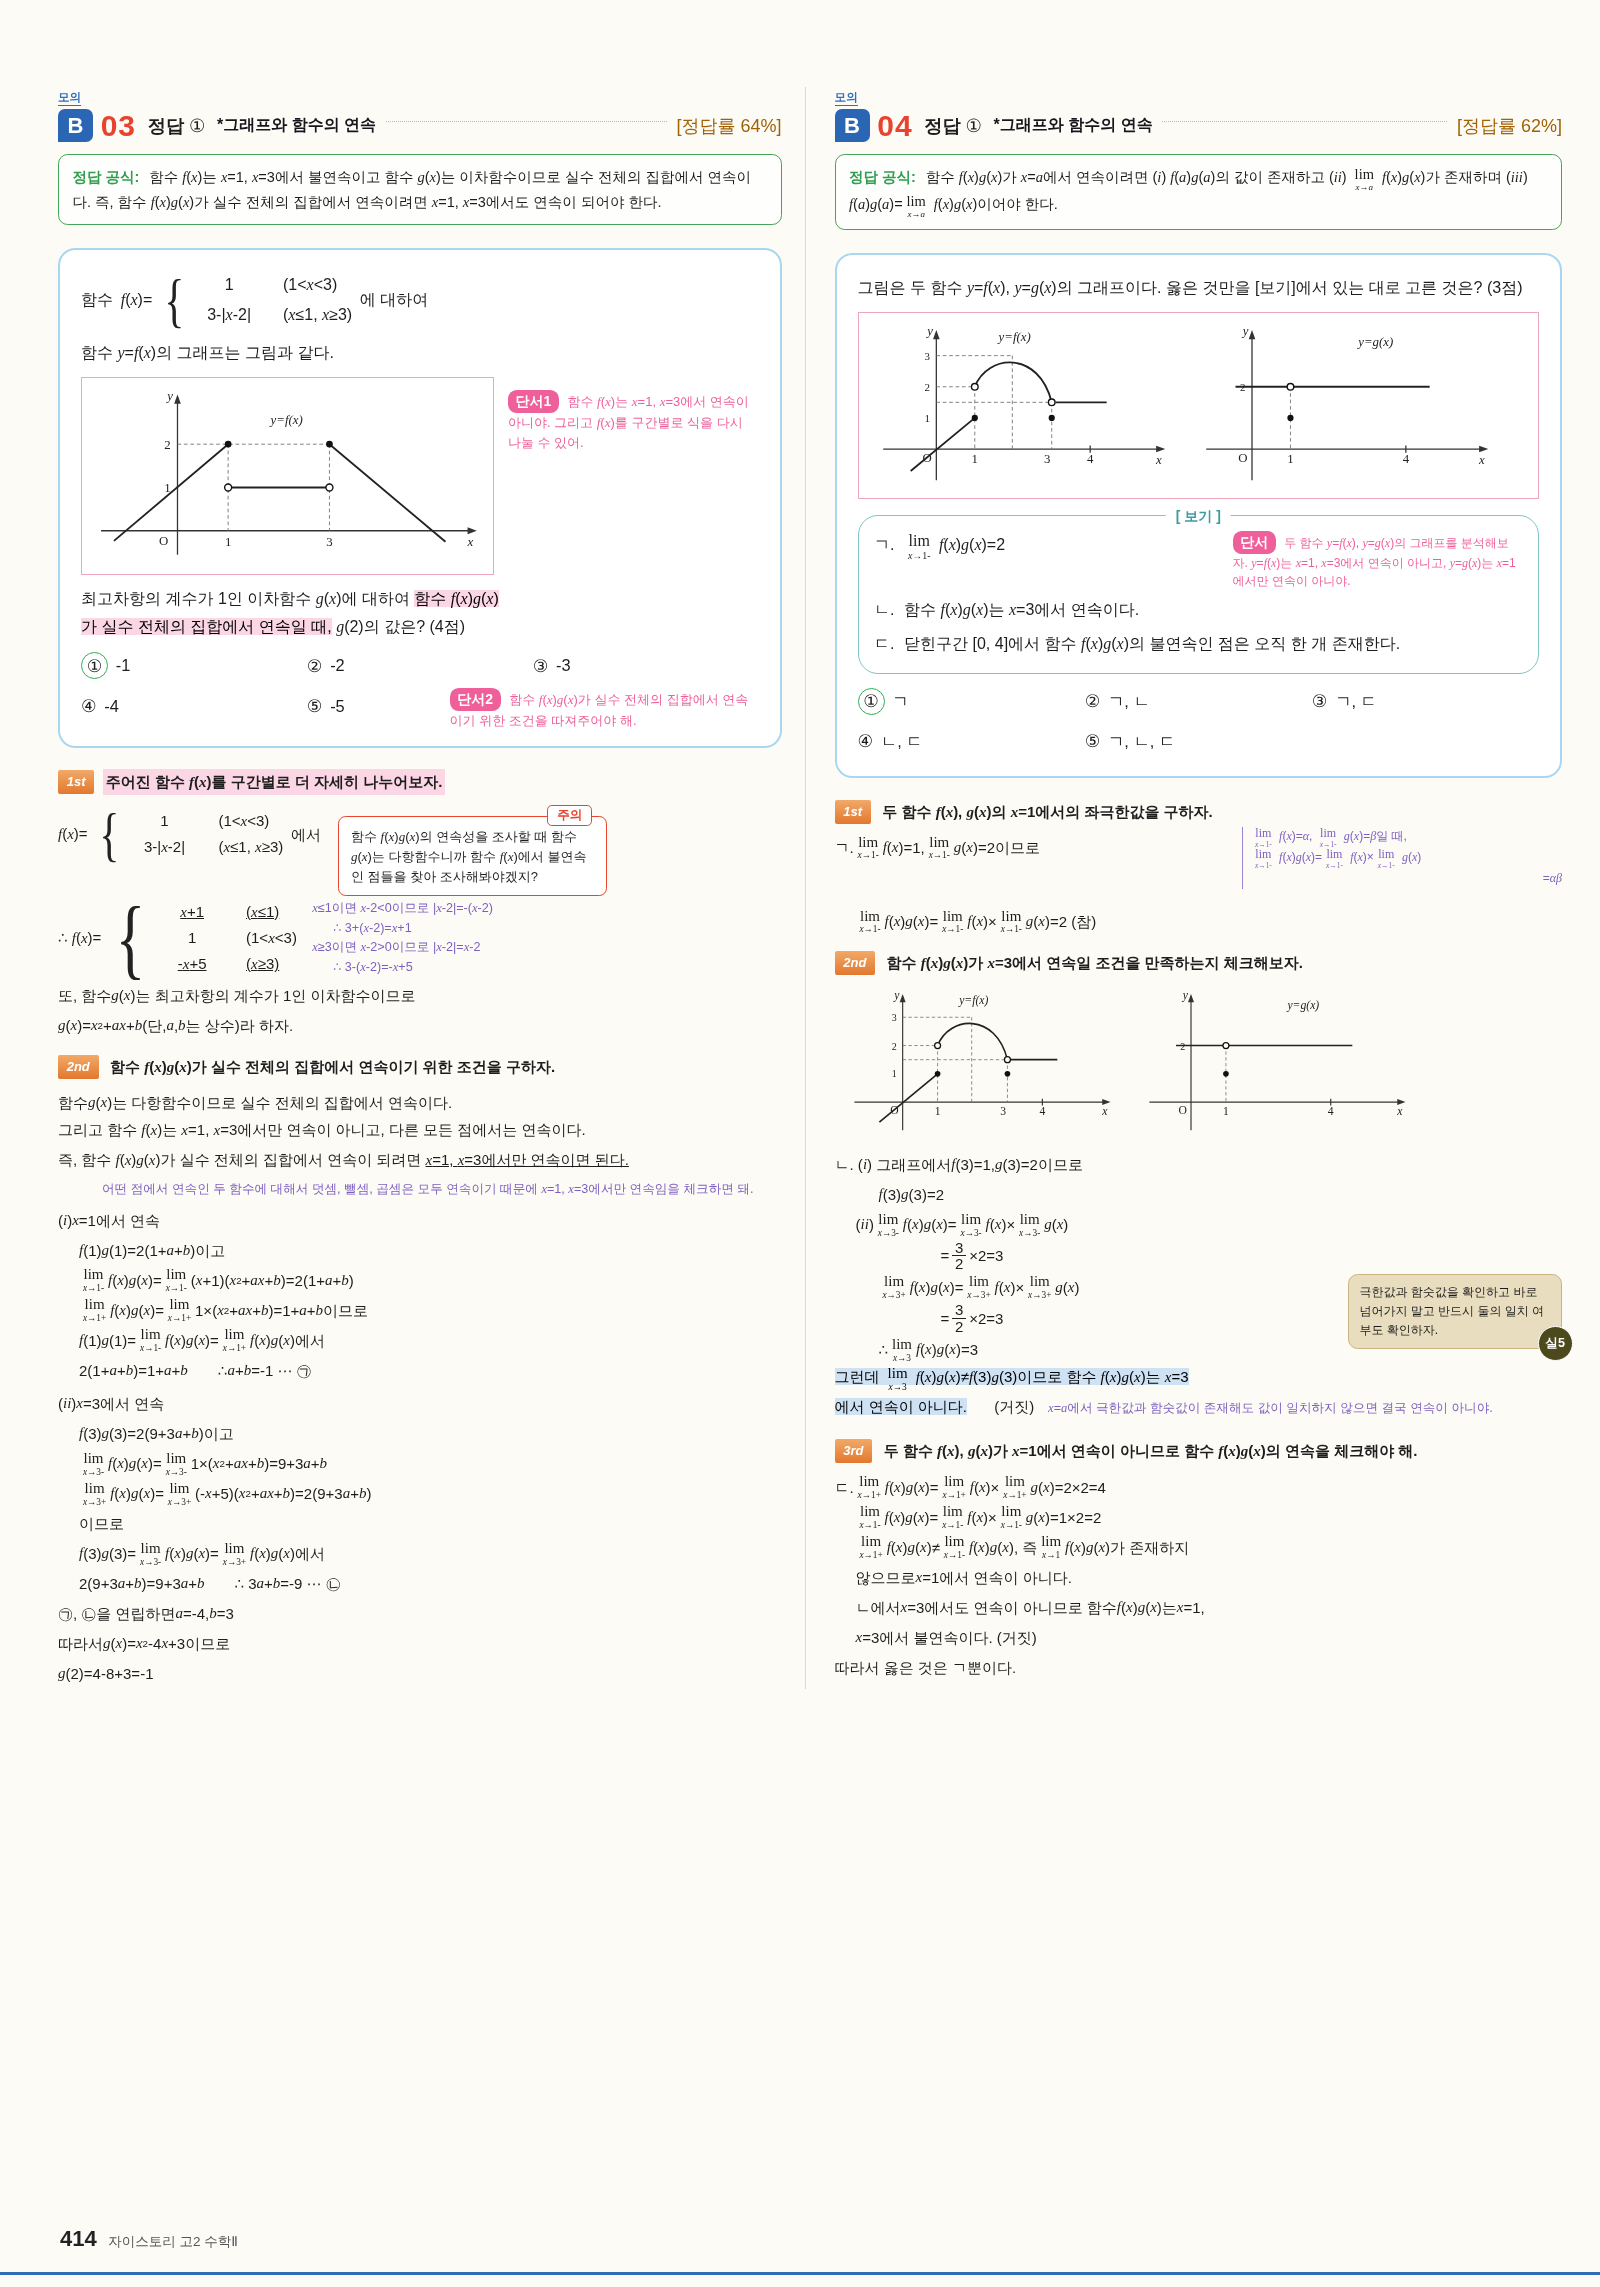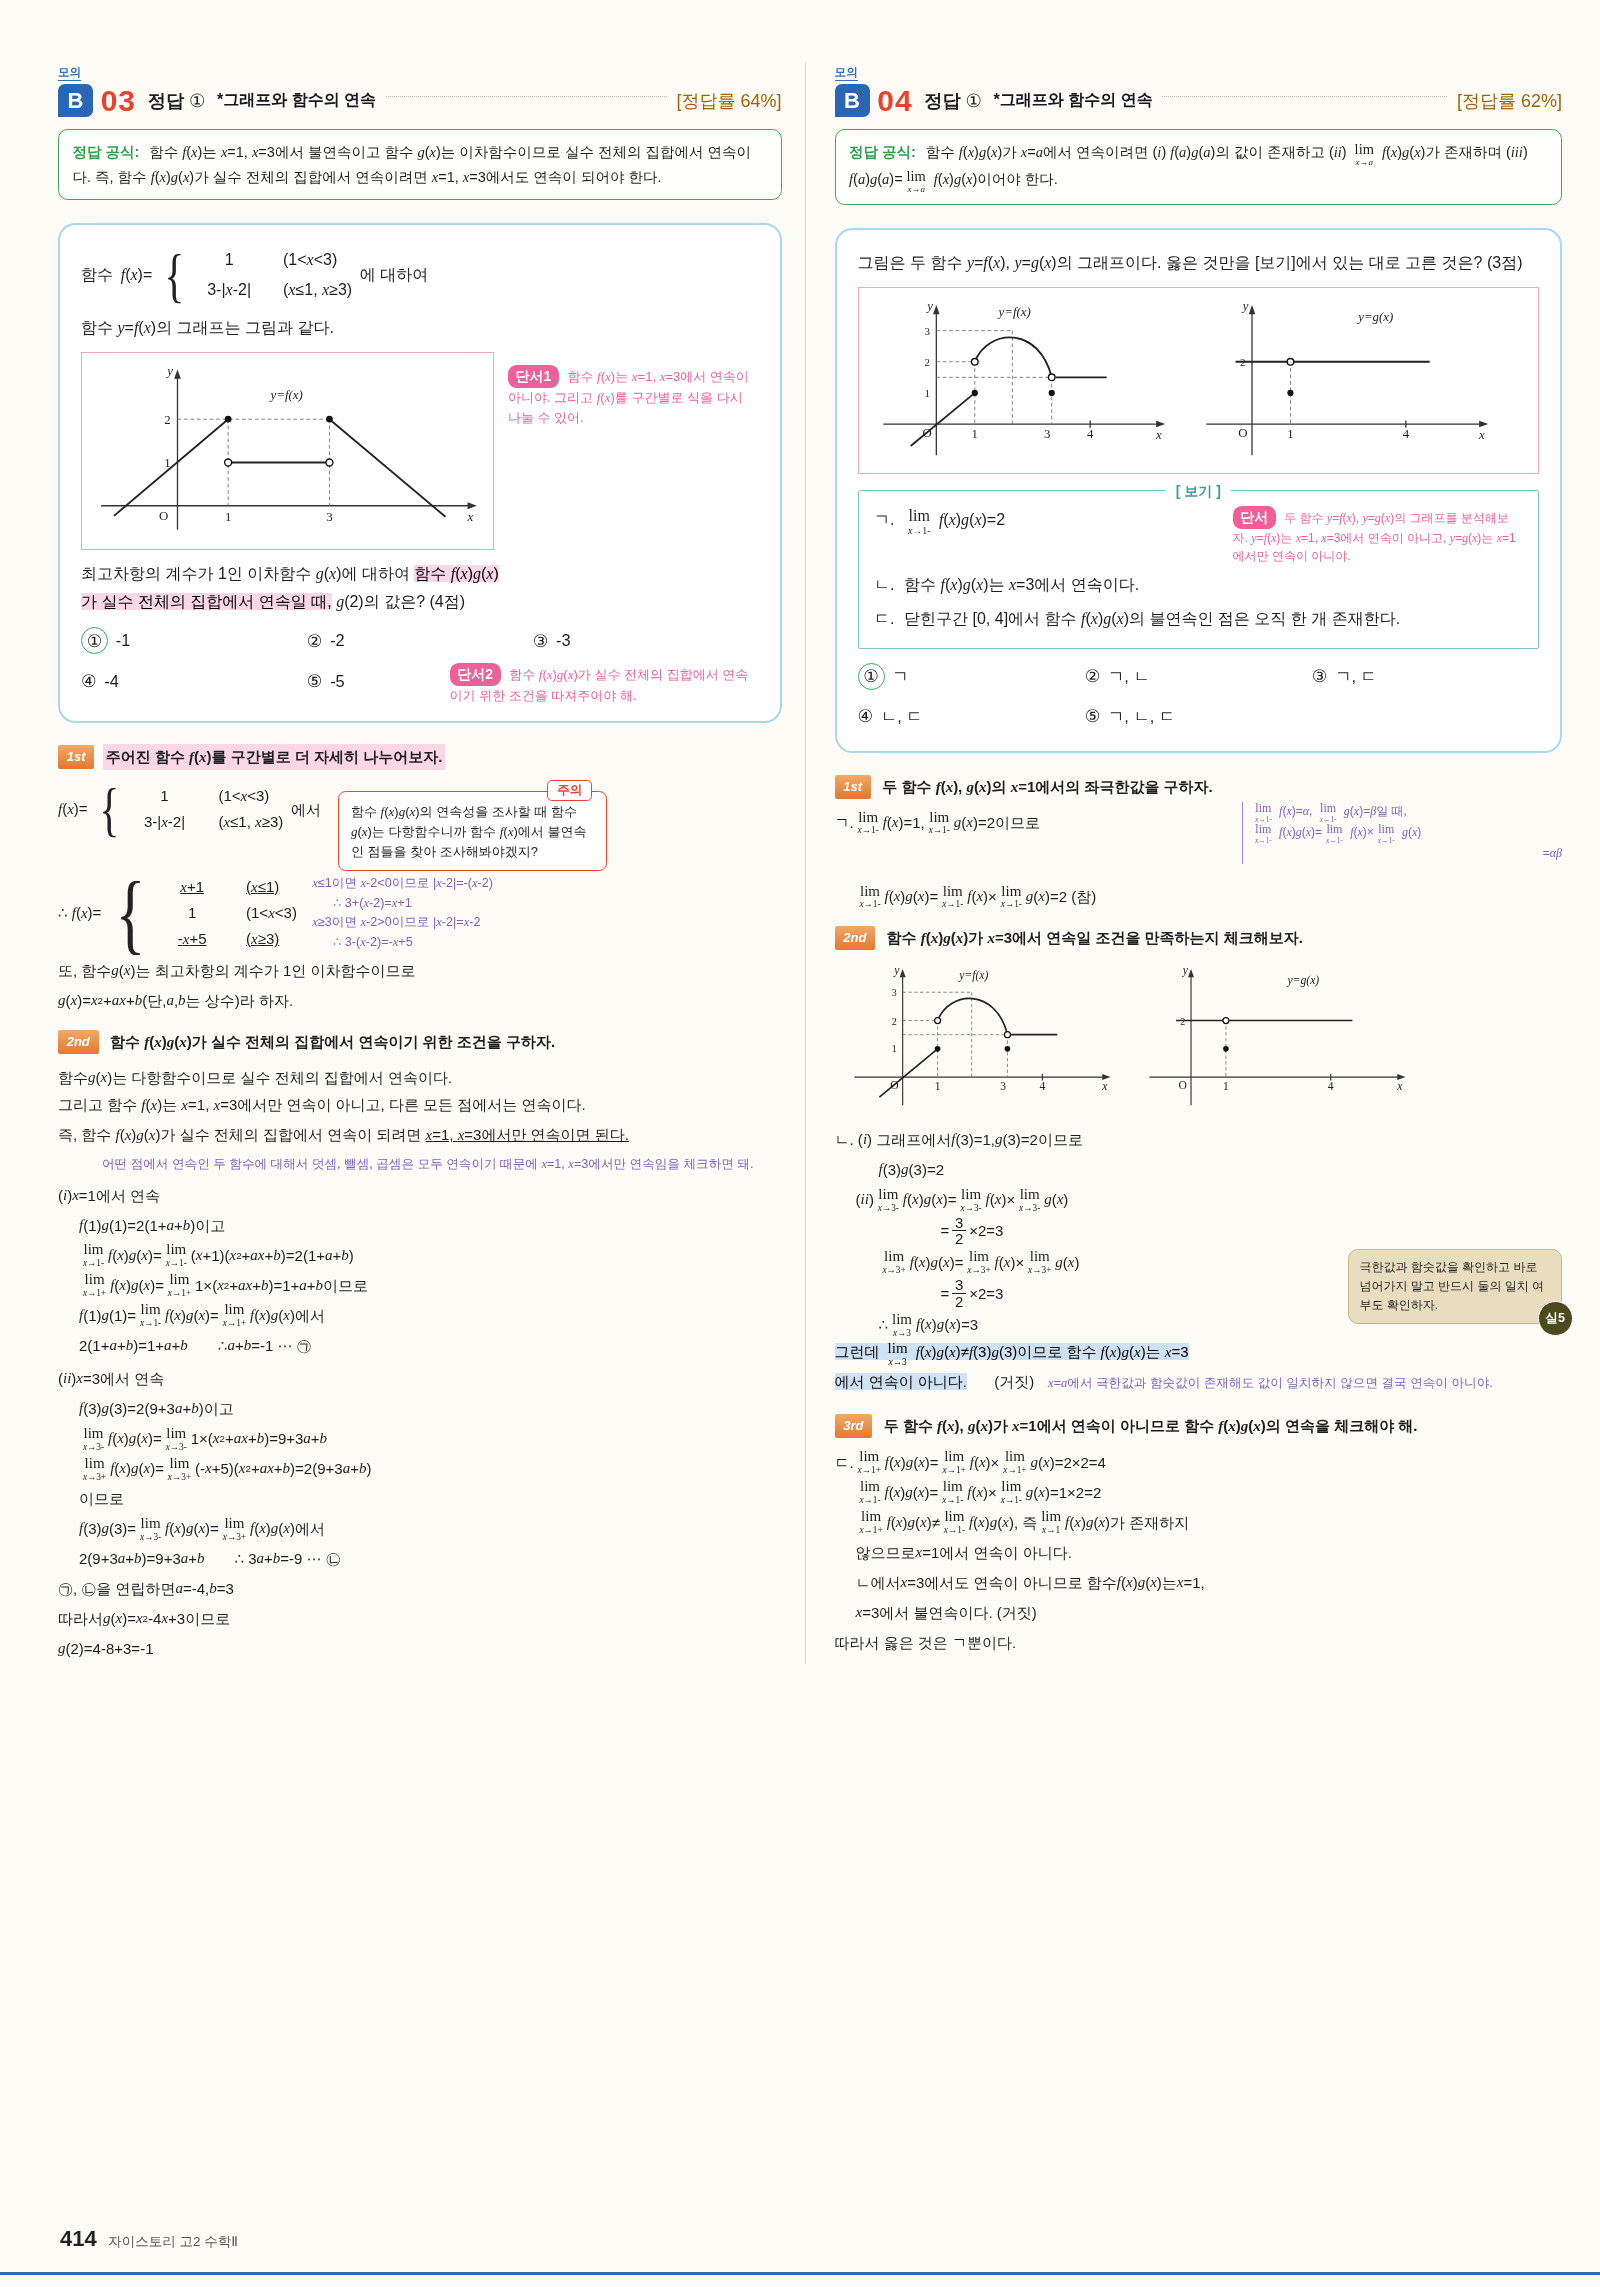--- a/index.html
+++ b/index.html
@@ -1,18 +1,18 @@
 <!DOCTYPE html>
 <html><head>
 <meta charset="utf-8">
 <style>
   html,body{margin:0;padding:0}
   body{width:1601px;height:2287px;background:#efede6;font-family:"Liberation Sans",sans-serif;color:#1d1d1d;position:relative}
   .page{position:absolute;inset:0;background:#fcfbf6;overflow:hidden}
-  .columns{display:flex;padding:62px 39px 0 58px}
+  .columns{display:flex;padding:87px 39px 0 58px}
   .col{width:734px}
   .col.left{padding-right:23px}
   .col.right{border-left:1px solid #ddd9cd;padding-left:29px;width:738px}
 
   
   .mock-tag{color:#2d6fc0;font-size:11.6px;font-weight:bold;border-bottom:1.4px solid #2d6fc0;display:inline-block;margin-bottom:2.9px}
   .header-row{display:flex;align-items:center;margin:0 0 11.6px}
   .b-badge{width:35px;height:33px;background:#2b66b5;color:#fff;font-weight:bold;font-size:22px;display:flex;align-items:center;justify-content:center;border-radius:6.8px 6.8px 6.8px 0;flex:none}
   .prob-num{color:#e8432e;font-size:30px;font-weight:bold;margin:0 11.6px 0 7.7px;letter-spacing:1px}
   .ans-label{font-size:18.3px;font-weight:bold;margin-right:4.8px}
@@ -96,21 +96,21 @@
   .pnote{color:#7d5fc0;font-size:12.6px;line-height:1.55}
   .pnote-box{color:#7d5fc0;font-size:12px;line-height:1.6;border-left:1.4px solid #9c84d4;padding-left:7.7px}
   .abs{position:absolute}
   .rel{position:relative}
 
   
   .caution{border:1.6px solid #e8442e;border-radius:7.7px;padding:9.7px 11.6px 7.7px;font-size:13px;line-height:1.55;width:243px;position:relative;background:#fff;flex:none}
   .caution-tab{position:absolute;top:-12.6px;right:13.5px;background:#fff;border:1.6px solid #e8442e;color:#e8442e;font-weight:bold;font-size:12.6px;padding:0 8.7px;border-radius:4.8px}
 
   
-  .boki-box{border:1.5px solid #7fc4c9;border-radius:2px;padding:15.4px 15.4px 9.7px;position:relative;margin:15.4px 0 11.6px}
+  .boki-box{border:1.5px solid #7fc4c9;border-radius:20px;padding:15.4px 15.4px 9.7px;position:relative;margin:15.4px 0 11.6px}
   .boki-label{position:absolute;top:-11.6px;left:50%;transform:translateX(-50%);background:#fff;padding:0 9.7px;color:#3f9ba3;font-weight:bold;font-size:14px}
   .boki-item{display:flex;gap:9.7px;margin-bottom:5.8px;align-items:flex-start}
   .item-label{flex:none;font-weight:normal}
   .boki-hint{width:290px;font-size:12px;line-height:1.5;color:#ee5f9a;flex:none}
 
   
   .bubble{background:#e9ddbf;border:1px solid #c9b584;border-radius:9.7px;padding:8.7px 10.6px;font-size:12px;line-height:1.55;width:191px}
   .mistake-badge{position:absolute;right:-11.6px;bottom:-13.5px;width:33px;height:33px;border-radius:50%;background:#4c4a1c;color:#fff;display:flex;align-items:center;justify-content:center;font-size:12.6px;font-weight:bold;border:1.9px solid #fff}
 
   

